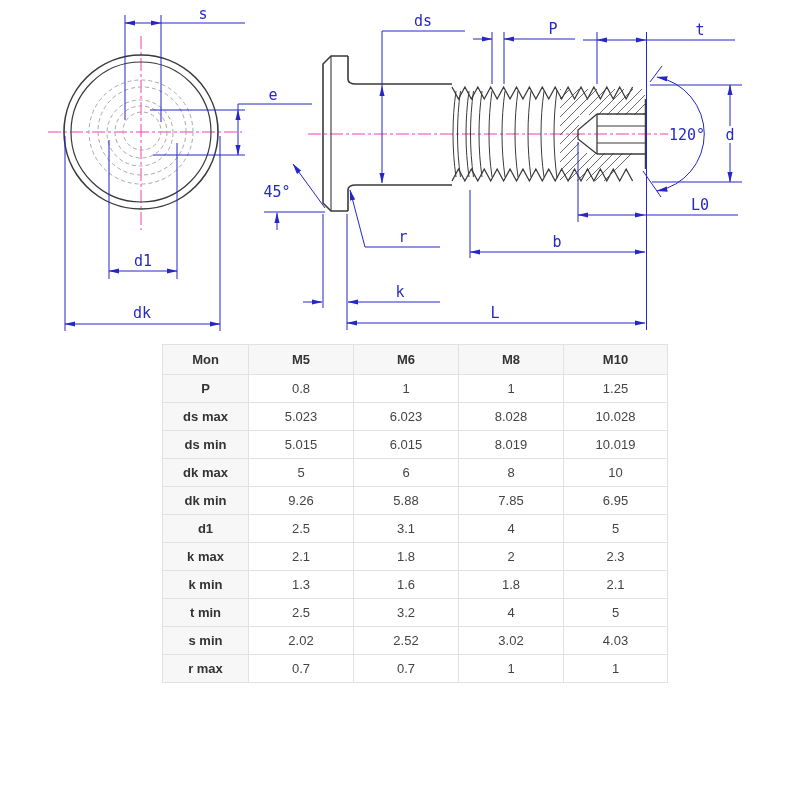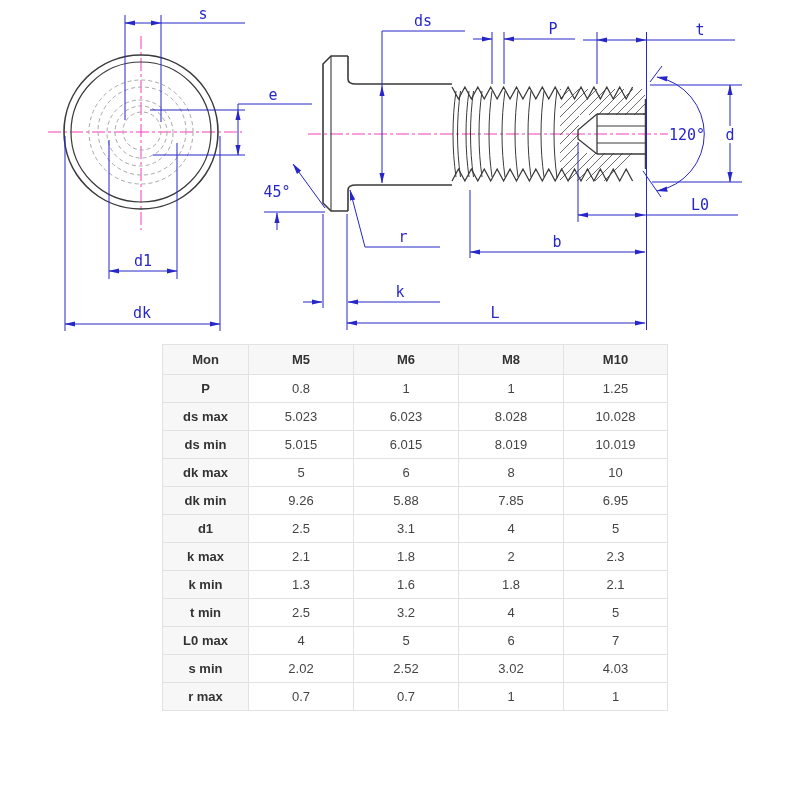--- a/index.html
+++ b/index.html
@@ -291,27 +291,20 @@
           <td>2.1</td>
         </tr>
         <tr>
           <td class="rowlabel">t min</td>
           <td>2.5</td>
           <td>3.2</td>
           <td>4</td>
           <td>5</td>
         </tr>
         <tr>
-          <td class="rowlabel">L0 max</td>
-          <td>4</td>
-          <td>5</td>
-          <td>6</td>
-          <td>7</td>
-        </tr>
-        <tr>
           <td class="rowlabel">s min</td>
           <td>2.02</td>
           <td>2.52</td>
           <td>3.02</td>
           <td>4.03</td>
         </tr>
         <tr>
           <td class="rowlabel">r max</td>
           <td>0.7</td>
           <td>0.7</td>

